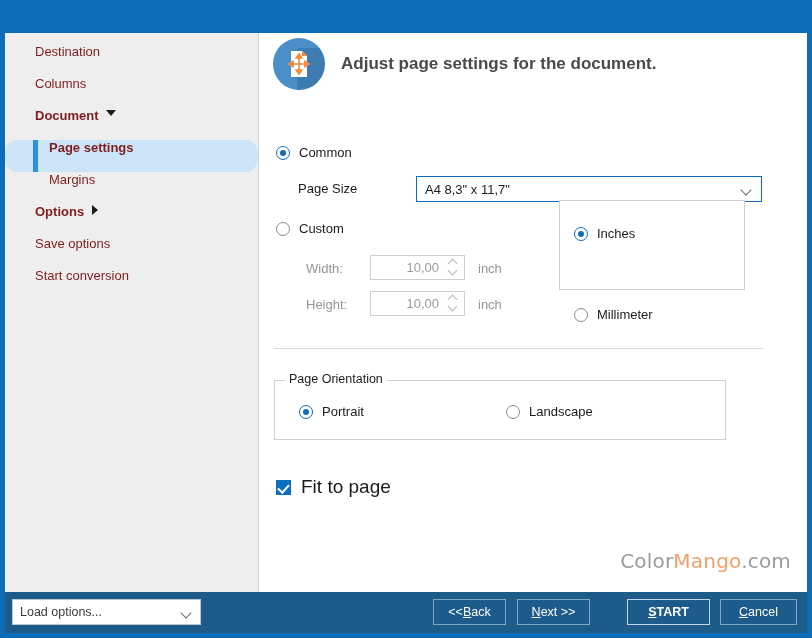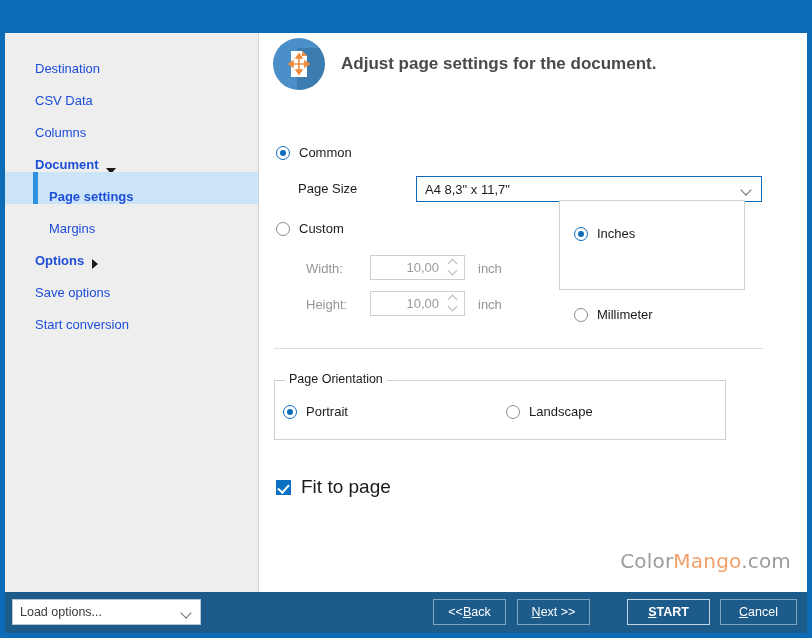--- a/index.html
+++ b/index.html
@@ -48,28 +48,28 @@
   
   .sidebar {
     position: absolute; left: 0; top: 0;
     width: 254px; height: 567px;
     background: #eeeeee;
     border-right: 1px solid #d6d6d6;
   }
   .nav-item {
     position: relative;
     height: 32px;
-    display: flex; align-items: flex-end;
+    display: flex; align-items: flex-start;
     padding-left: 30px;
     font-size: 13px;
-    color: #1d4ed8;
+    color: #7f1d1d;
     cursor: default;
   }
   .nav-item.group { font-weight: bold; }
-  .nav-item.child { padding-left: 44px; }
+  .nav-item.child { padding-left: 44px; border-radius: 13px; }
   .nav-item.active {
     background: #cce4f7;
     font-weight: bold;
   }
   .nav-item.active::before {
     content: "";
     position: absolute; left: 28px; top: 0;
     width: 5px; height: 32px;
     background: #2f8fe0;
   }
@@ -248,21 +248,21 @@
     width: 452px; height: 60px;
     border: 1px solid #d0d0d0;
   }
   .group-legend {
     position: absolute; left: 10px; top: -9px;
     background: #ffffff;
     padding: 0 4px;
     font-size: 12.5px;
     color: #1b1b1b;
   }
-  .group-box .r-portrait  { position: absolute; left: 8px; top: 23px; }
+  .group-box .r-portrait  { position: absolute; left: 24px; top: 23px; }
   .group-box .r-landscape { position: absolute; left: 231px; top: 23px; }
 
   .checkbox-row {
     position: absolute; left: 16px; top: 443px;
     display: flex; align-items: center;
     font-size: 19px; color: #1b1b1b;
     cursor: default;
   }
   .checkbox {
     width: 15px; height: 15px;
@@ -336,23 +336,20 @@
 <div class="app">
 
 
   <div class="body-area">
 
     <div class="sidebar">
       <div style="height:11px"></div>
 
       <div class="nav-item">
         <span>Destination</span>
-      </div>
-      <div class="nav-item">
-        <span>CSV Data</span>
       </div>
       <div class="nav-item">
         <span>Columns</span>
       </div>
 
       <div class="nav-item group">
         <span>Document</span>
         <span class="caret-down"></span>
       </div>
 

